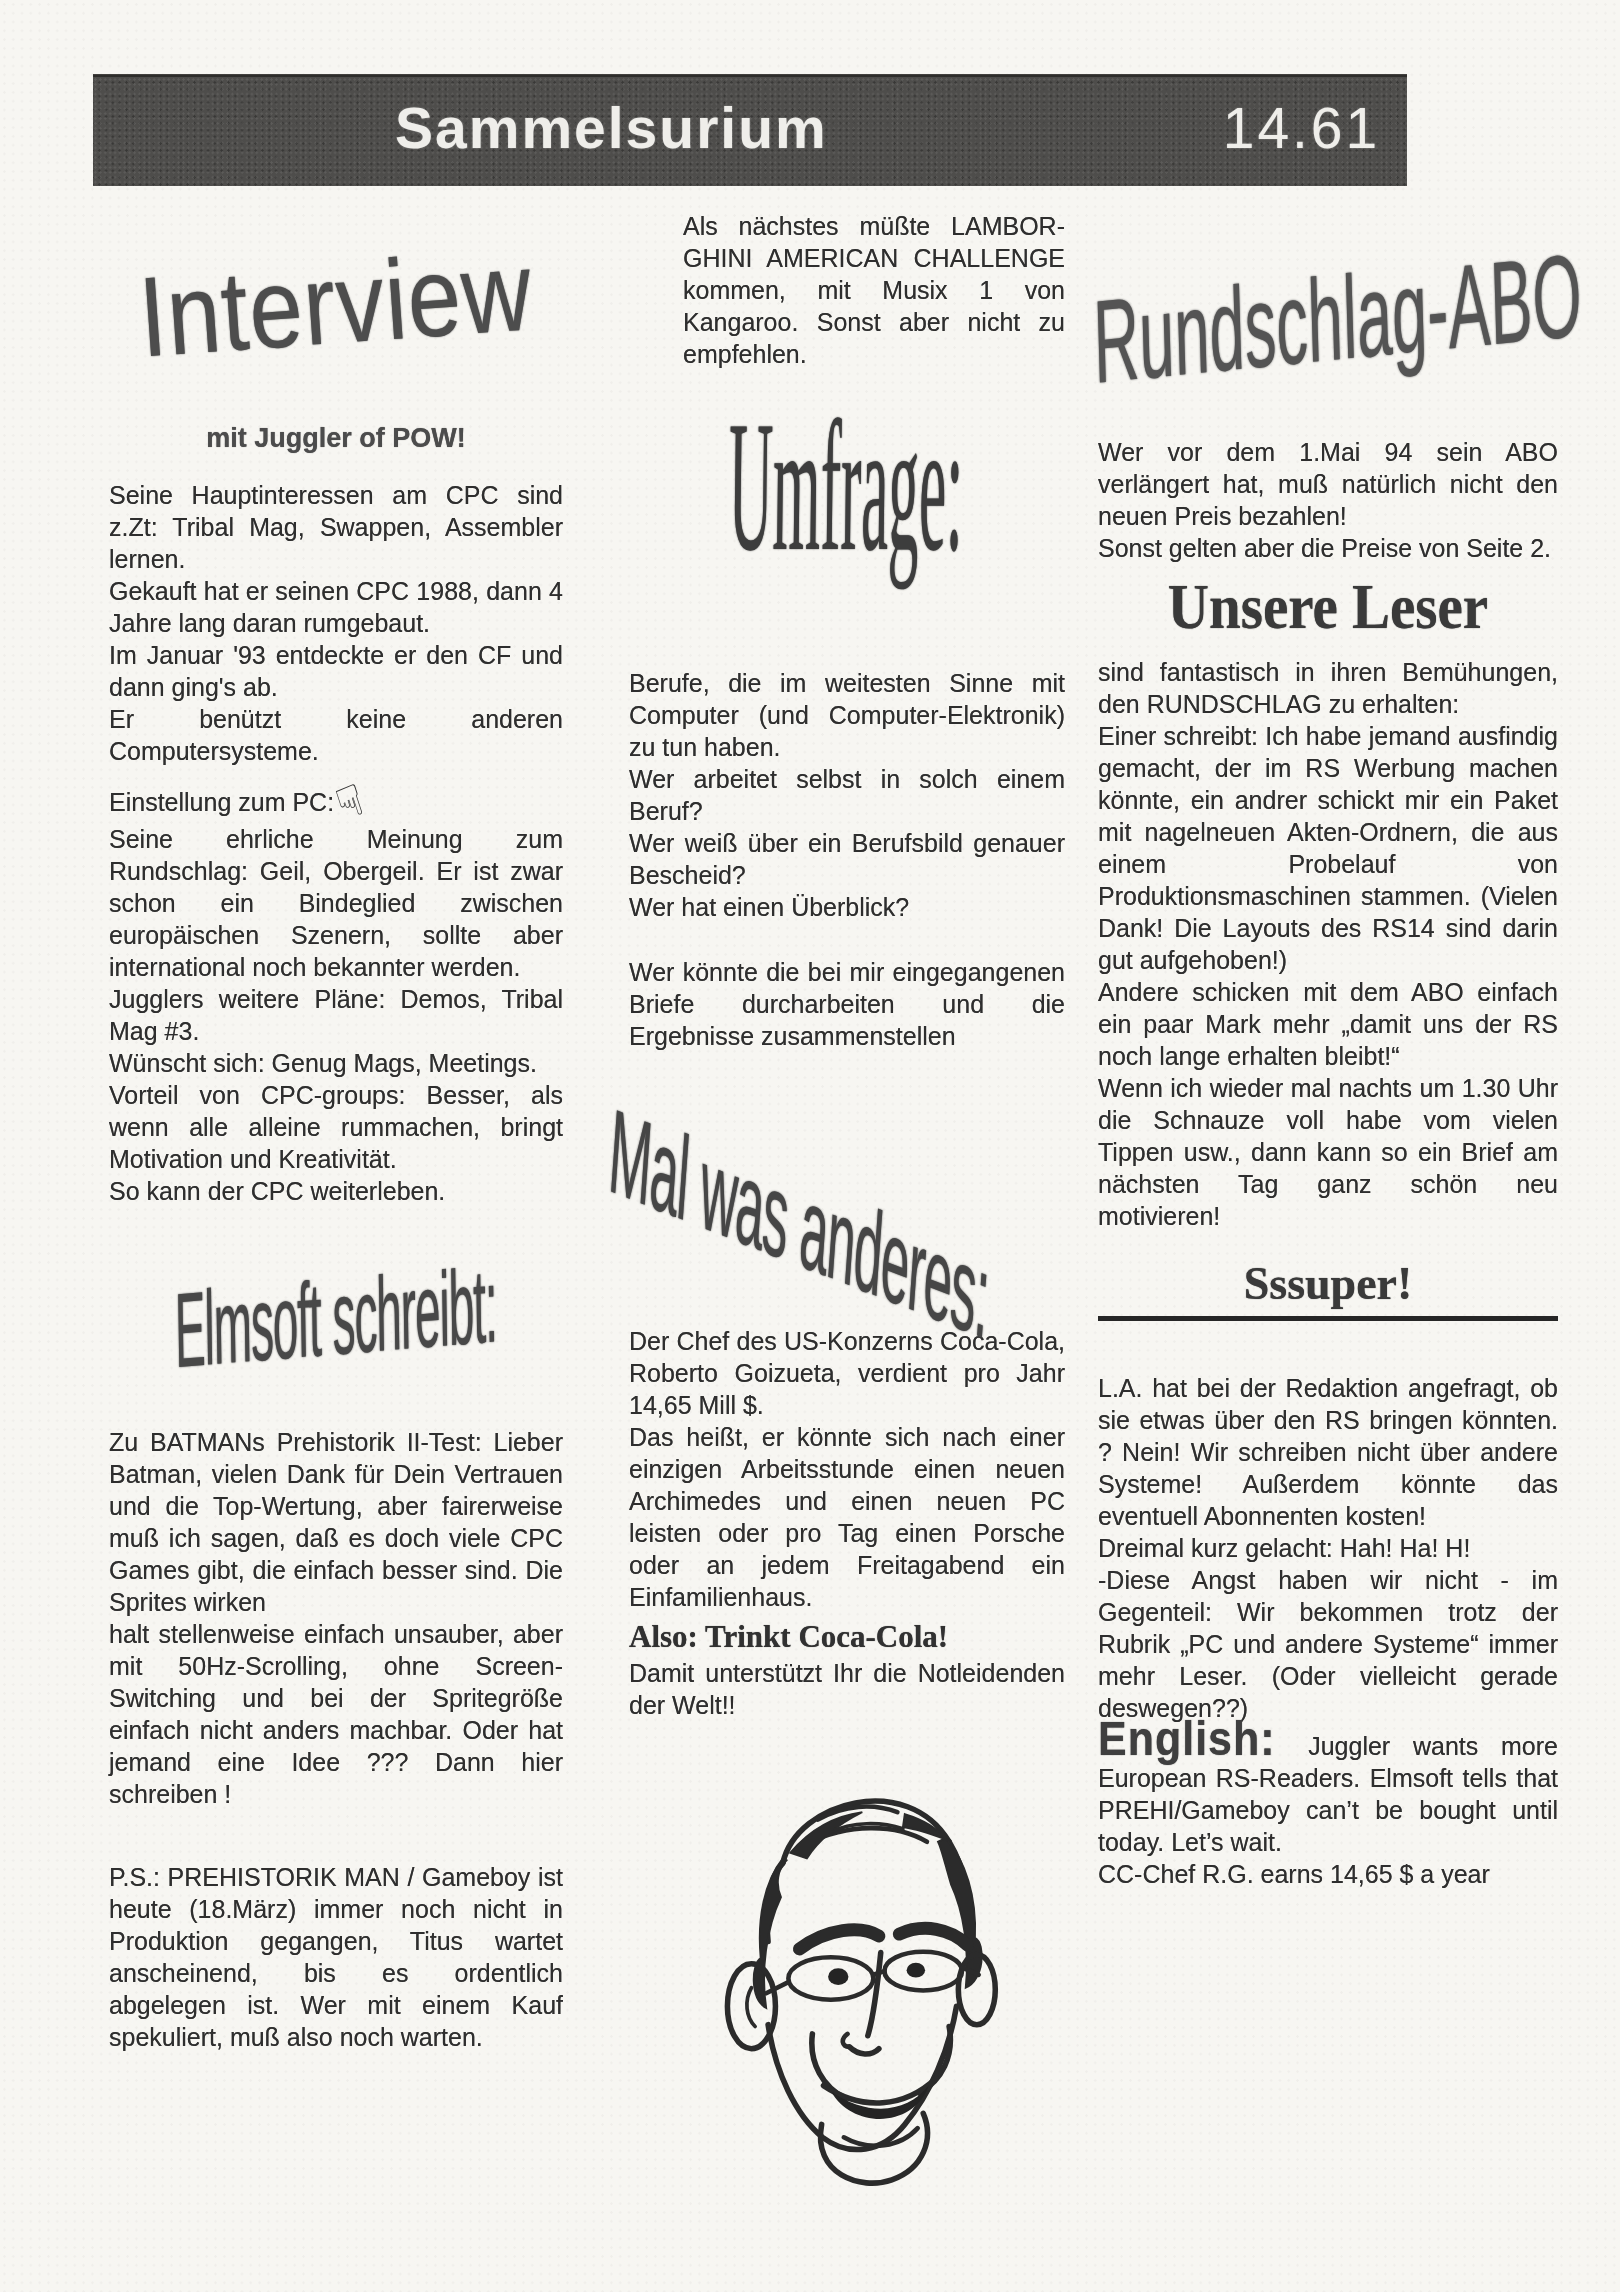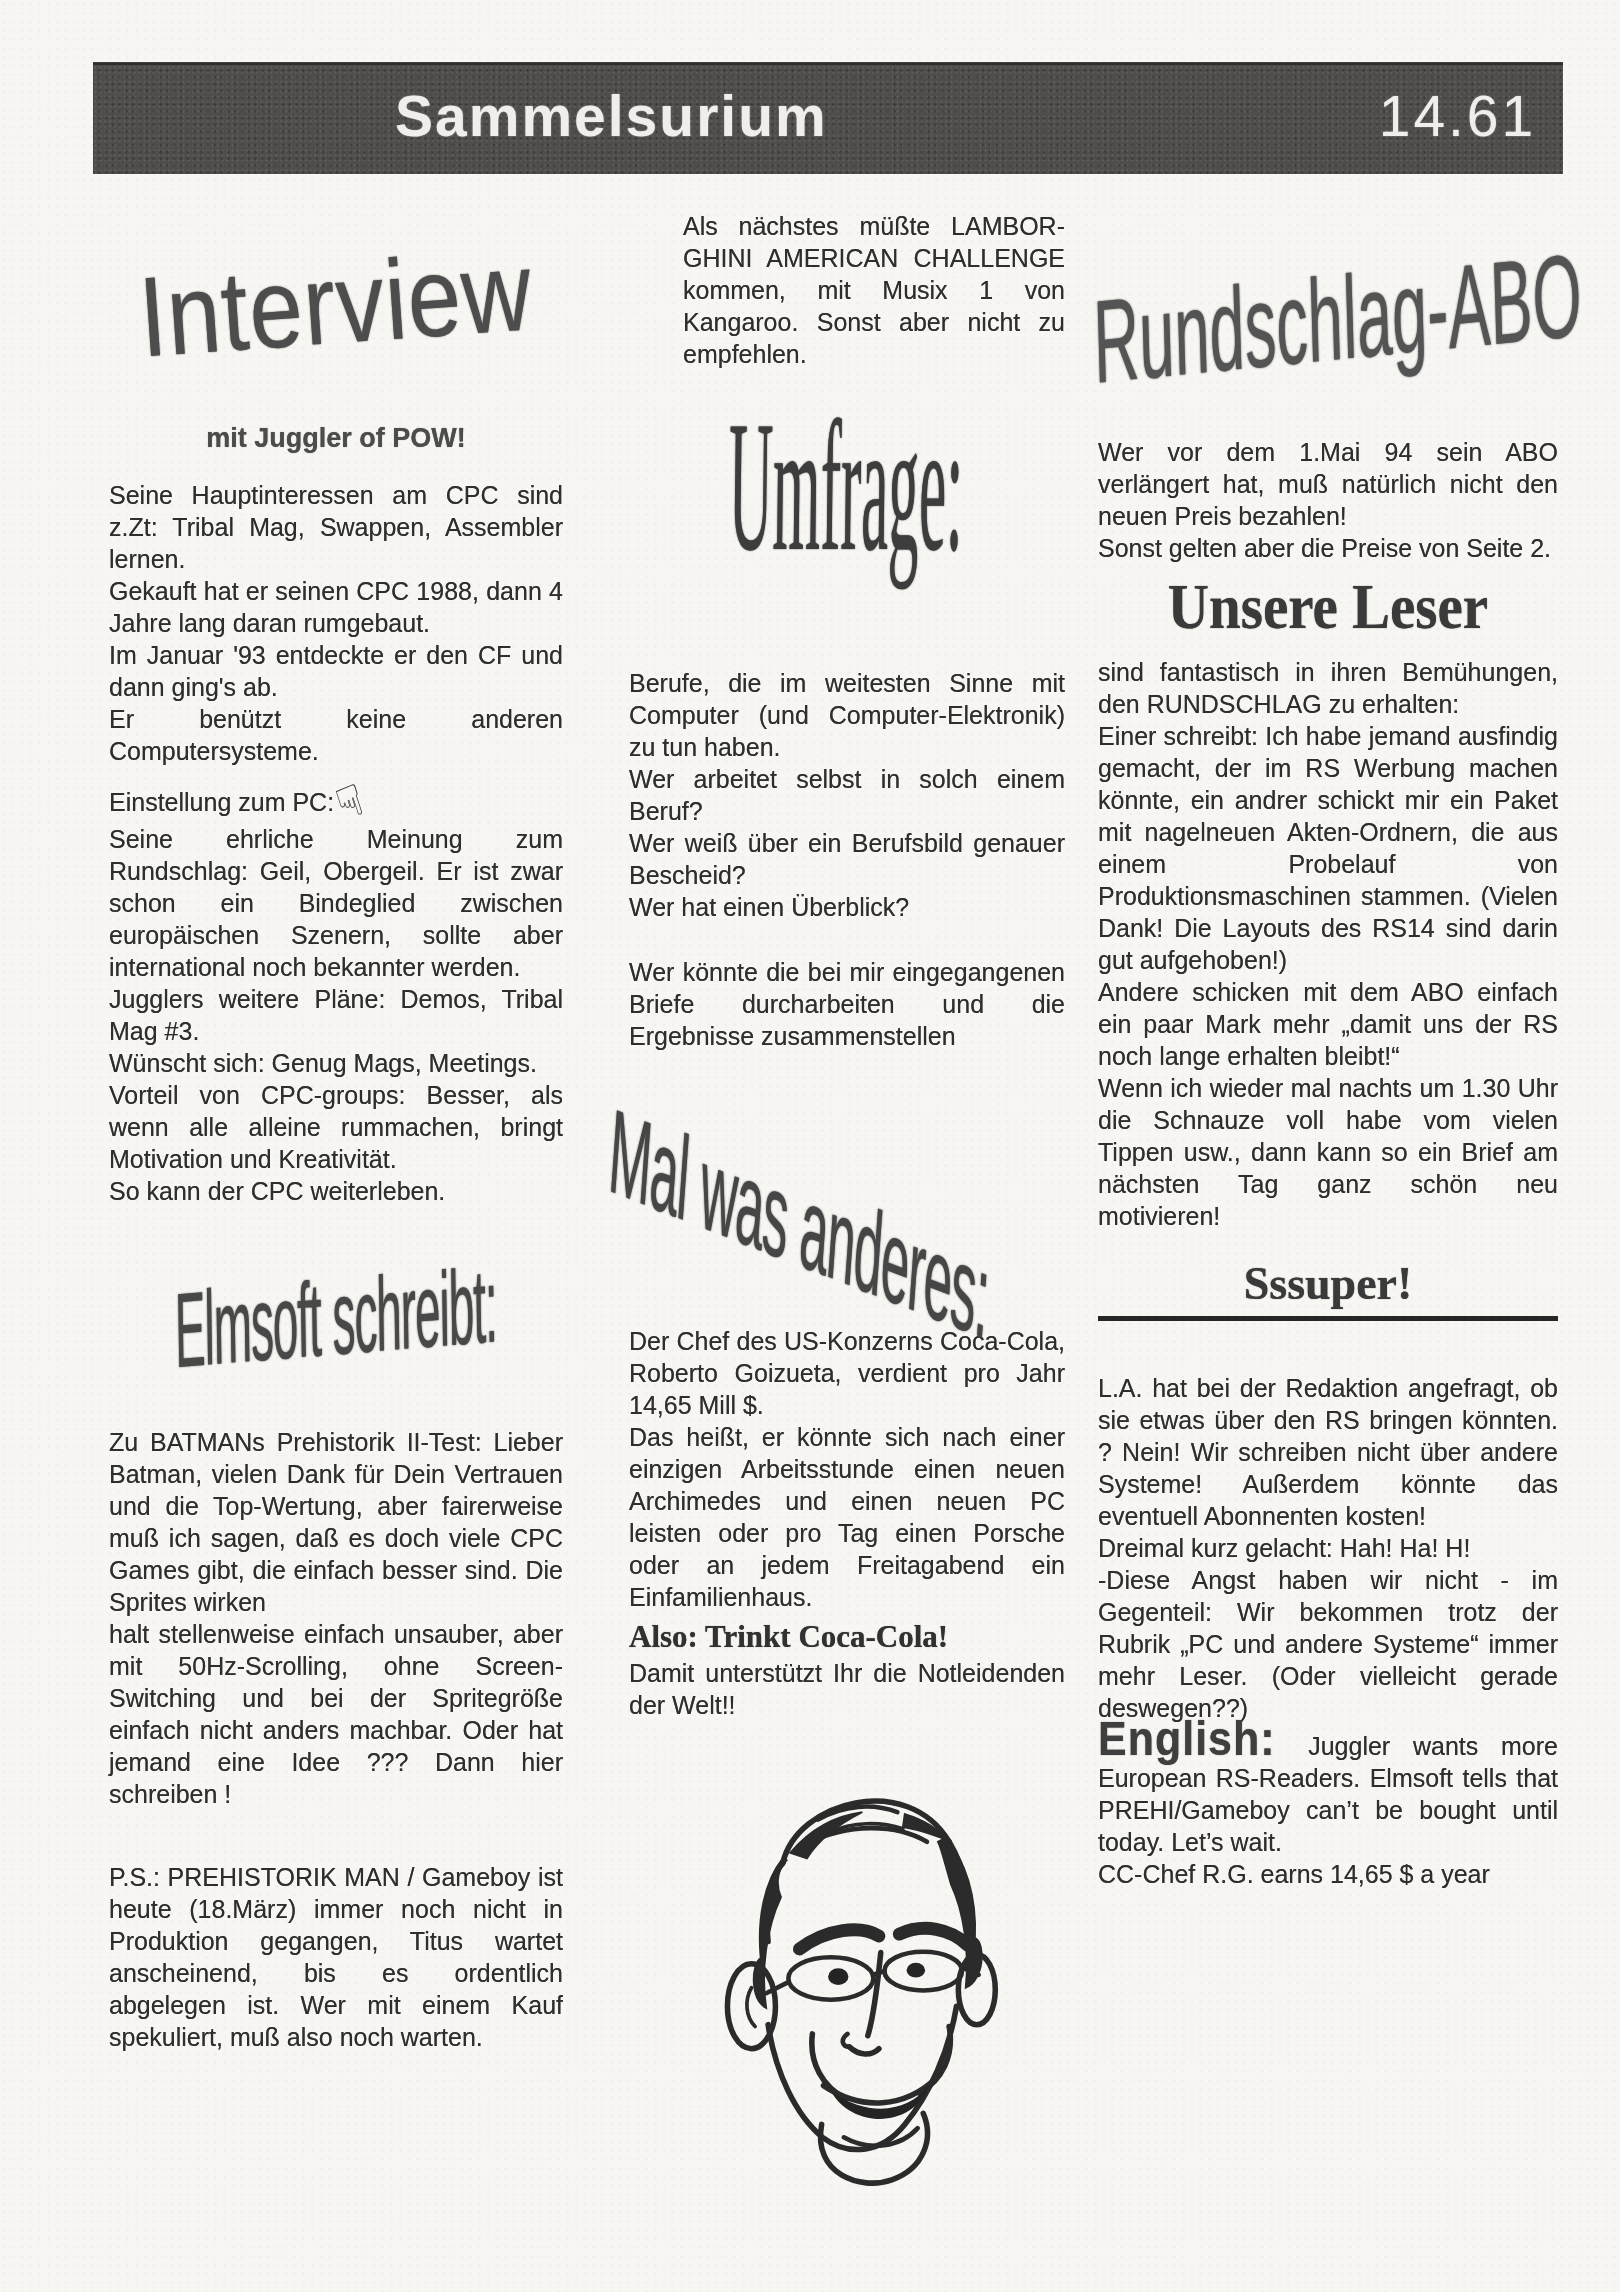--- a/index.html
+++ b/index.html
@@ -8,21 +8,21 @@
     background-color:#f7f6f2;
     background-image:radial-gradient(rgba(120,118,112,.06) 1px, transparent 1.4px);
     background-size:8.8px 8.8px;
     font-family:"Liberation Sans", sans-serif;
     color:#2f2f2f;
   }
   .page{position:absolute;inset:0;}
 
   
   .header-bar{
-    position:absolute;left:93px;top:65px;width:1470px;height:109px;
+    position:absolute;left:93px;top:77px;width:1314px;height:109px;
     background-color:#4e4d4b;
     background-image:
       radial-gradient(rgba(255,255,255,.08) 1px, transparent 1.3px),
       radial-gradient(rgba(0,0,0,.28) 1px, transparent 1.3px);
     background-size:4.9px 4.9px,6.8px 6.8px;
     background-position:0 0,2.9px 2px;
     box-shadow:0 -2.9px 0 #2e2d2b;
   }
   .header-title{
     position:absolute;left:302px;top:17.6px;

